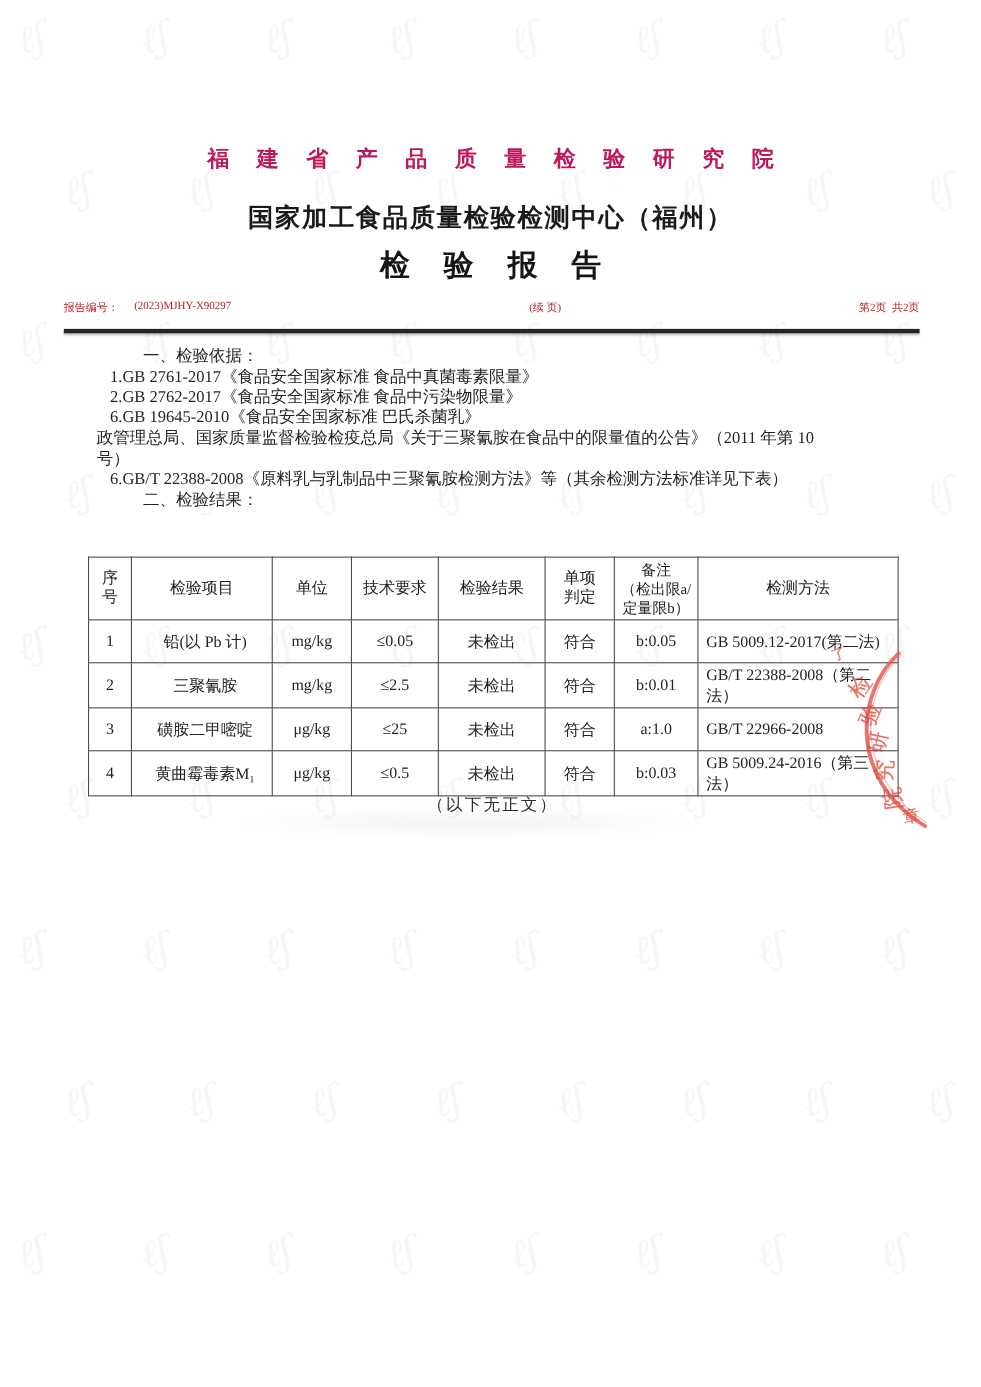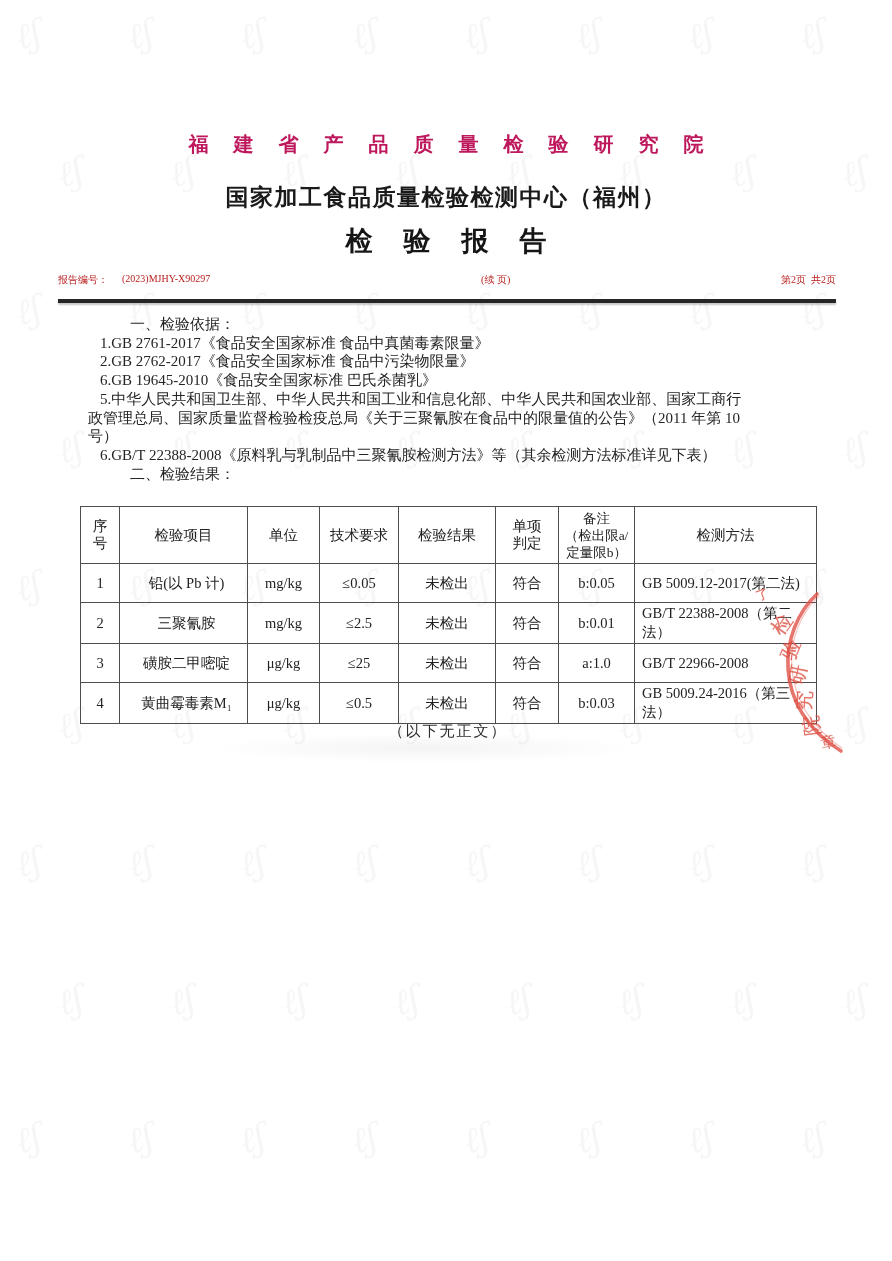--- a/index.html
+++ b/index.html
@@ -182,21 +182,20 @@
     <span>(续 页)</span>
     <span class="page-indicator">第2页  共2页</span>
   </div>
   <div class="head-rule"></div>
 
   <div class="intro">
       <div class="line ind-a">一、检验依据：</div>
       <div class="line ind-b">1.GB 2761-2017《食品安全国家标准 食品中真菌毒素限量》</div>
       <div class="line ind-b">2.GB 2762-2017《食品安全国家标准 食品中污染物限量》</div>
       <div class="line ind-b">6.GB 19645-2010《食品安全国家标准 巴氏杀菌乳》</div>
-      <div class="line ind-b">5.中华人民共和国卫生部、中华人民共和国工业和信息化部、中华人民共和国农业部、国家工商行</div>
       <div class="line ind-c">政管理总局、国家质量监督检验检疫总局《关于三聚氰胺在食品中的限量值的公告》（2011 年第 10</div>
       <div class="line ind-c">号）</div>
       <div class="line ind-b">6.GB/T 22388-2008《原料乳与乳制品中三聚氰胺检测方法》等（其余检测方法标准详见下表）</div>
       <div class="line ind-a">二、检验结果：</div>
     </div>
 
   <table class="results">
     <colgroup>
       <col style="width:39px">
         <col style="width:128px">

